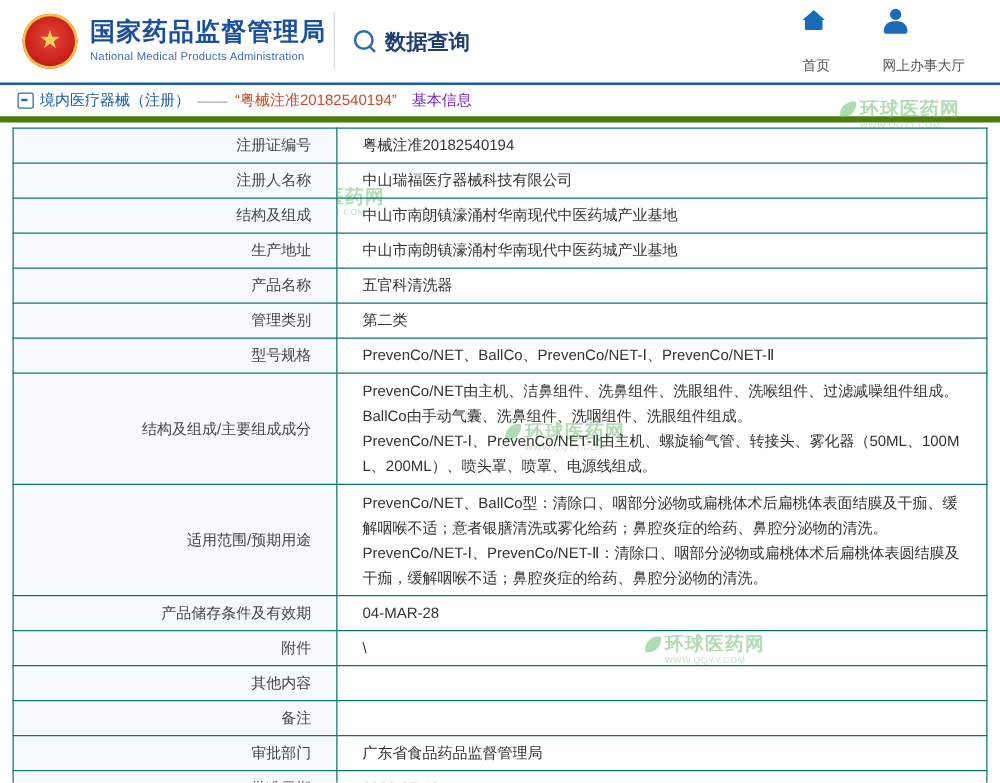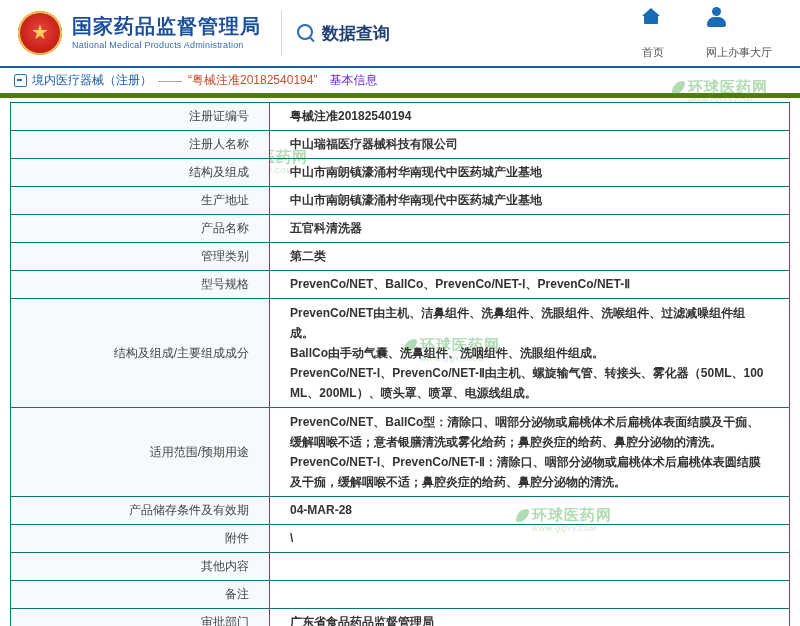--- a/index.html
+++ b/index.html
@@ -46,21 +46,21 @@
     transform: translate(-50%,-55%);
     color: #f5cf5a;
     font-size: 20px;
     line-height: 1;
   }
   .org-block {
     display: flex;
     flex-direction: column;
     justify-content: center;
     border-right: 1px solid #d8d8d8;
-    padding-right: 20px;
+    padding-right: 6px;
     margin-right: 14px;
     height: 46px;
   }
   .org-cn {
     font-size: 20px;
     font-weight: bold;
     color: #1a4f9c;
     letter-spacing: 1px;
     line-height: 24px;
   }
@@ -218,21 +218,20 @@
     width: 218px;
     text-align: right;
     color: #444;
     background: #f7fafc;
     padding-right: 10px;
   }
   td.v {
     color: #333;
     background: rgba(255,255,255,0.0);
     word-break: break-all;
-    font-weight: bold;
   }
   td.v.multi { line-height: 20px; }
 
   
   .wm {
     position: absolute;
     pointer-events: none;
     opacity: 0.5;
     z-index: 1;
     user-select: none;

